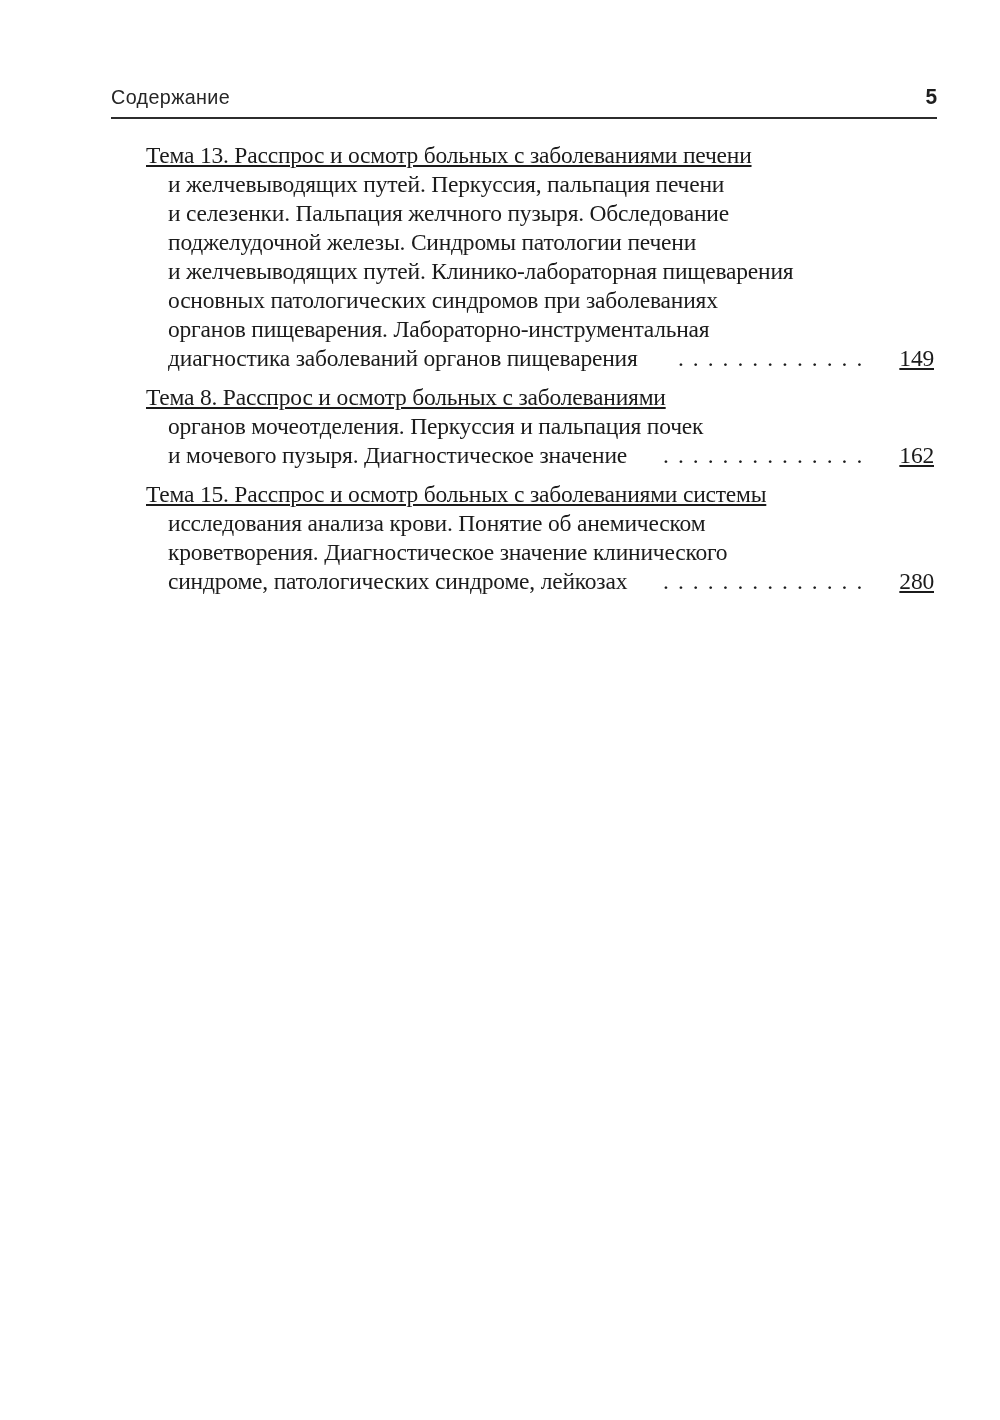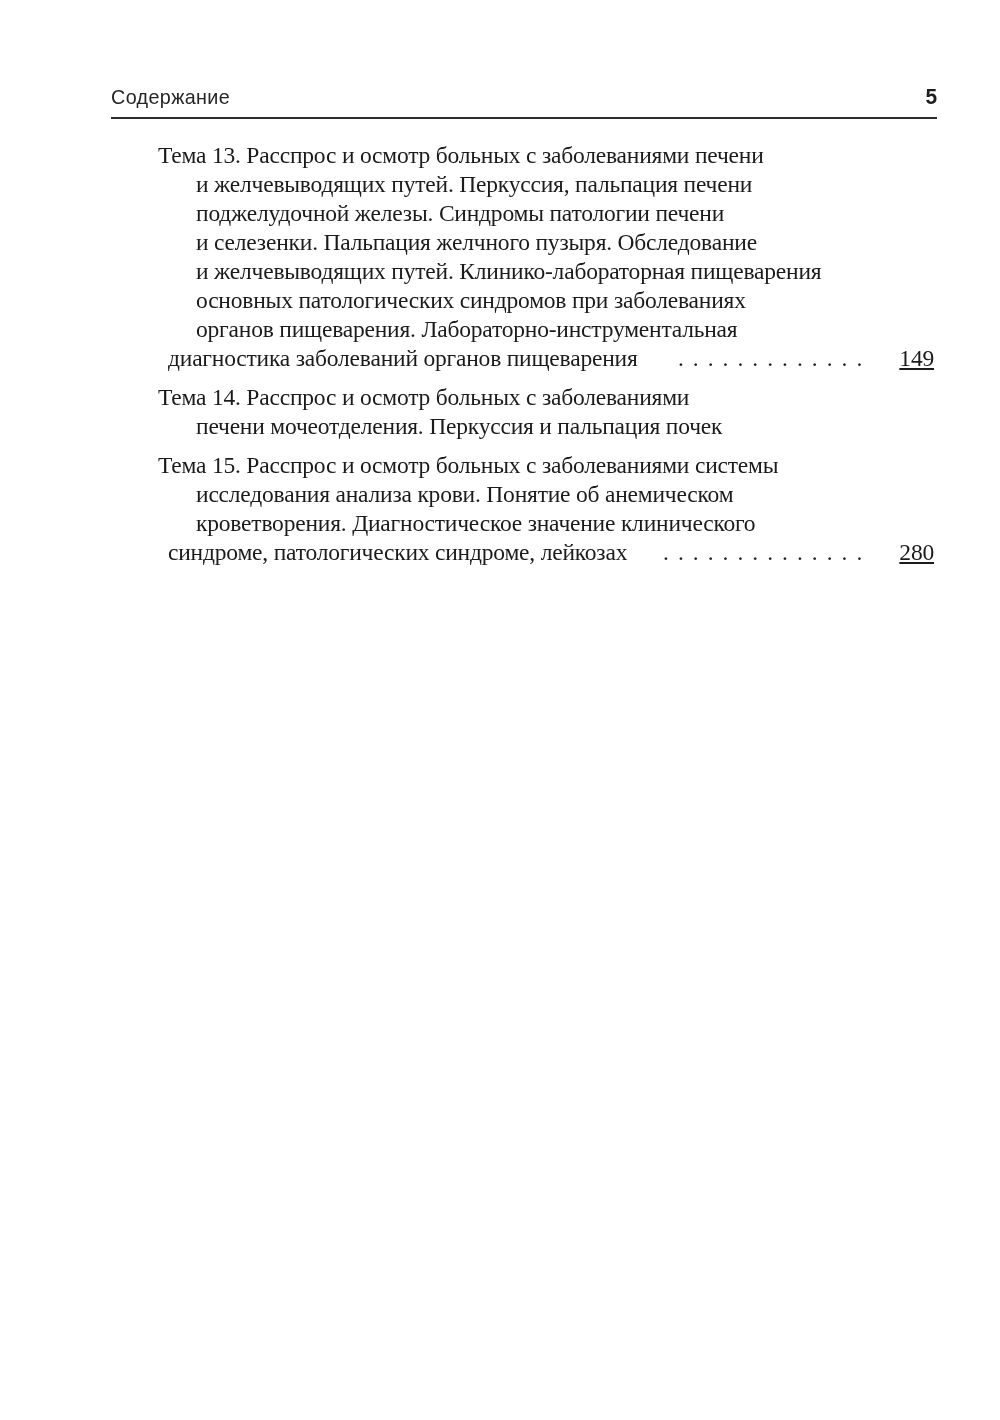--- a/index.html
+++ b/index.html
@@ -44,22 +44,22 @@
   }
   .toc {
     margin: 22px 90px 0 88px;
     font-size: 23.5px;
     line-height: 29px;
     letter-spacing: -0.2px;
     color: #1b1b1b;
   }
   .entry { margin-top: 10px; }
   .entry:first-child { margin-top: 0; }
-  .line { margin-left: 84px; white-space: nowrap; }
-  .line.first { margin-left: 46px; }
+  .line { margin-left: 56px; white-space: nowrap; }
+  .line.first { margin-left: 34px; text-decoration: underline; }
   .lastline {
     display: flex;
     align-items: baseline;
     margin-left: 56px;
     white-space: nowrap;
     gap: 28px;
   }
   .leader {
     flex: 1 1 auto;
     overflow: hidden;
@@ -85,35 +85,40 @@
   <div class="header">
     <span class="header-title">Содержание</span>
     <span class="header-page">5</span>
   </div>
 
   <div class="toc">
 
     <div class="entry">
       <div class="line first">Тема 13. Расспрос и осмотр больных с заболеваниями печени</div>
       <div class="line">и желчевыводящих путей. Перкуссия, пальпация печени</div>
+      <div class="line">и селезенки. Пальпация желчного пузыря. Обследование</div>
       <div class="line">поджелудочной железы. Синдромы патологии печени</div>
-      <div class="line">и селезенки. Пальпация желчного пузыря. Обследование</div>
       <div class="line">и желчевыводящих путей. Клинико-лабораторная пищеварения</div>
       <div class="line">основных патологических синдромов при заболеваниях</div>
       <div class="line">органов пищеварения. Лабораторно-инструментальная</div>
       <div class="lastline">
         <span>диагностика заболеваний органов пищеварения</span>
         <span class="leader"></span>
         <span class="toc-page">149</span>
       </div>
     </div>
 
     <div class="entry">
-      <div class="line first">Тема 14. Расспрос и осмотр больных с заболеваниями</div>
-      <div class="line">печени мочеотделения. Перкуссия и пальпация почек</div>
+      <div class="line first">Тема 8. Расспрос и осмотр больных с заболеваниями</div>
+      <div class="line">органов мочеотделения. Перкуссия и пальпация почек</div>
+      <div class="lastline">
+        <span>и мочевого пузыря. Диагностическое значение</span>
+        <span class="leader"></span>
+        <span class="toc-page">162</span>
+      </div>
     </div>
 
     <div class="entry">
       <div class="line first">Тема 15. Расспрос и осмотр больных с заболеваниями системы</div>
       <div class="line">исследования анализа крови. Понятие об анемическом</div>
       <div class="line">кроветворения. Диагностическое значение клинического</div>
       <div class="lastline">
         <span>синдроме, патологических синдроме, лейкозах</span>
         <span class="leader"></span>
         <span class="toc-page">280</span>

